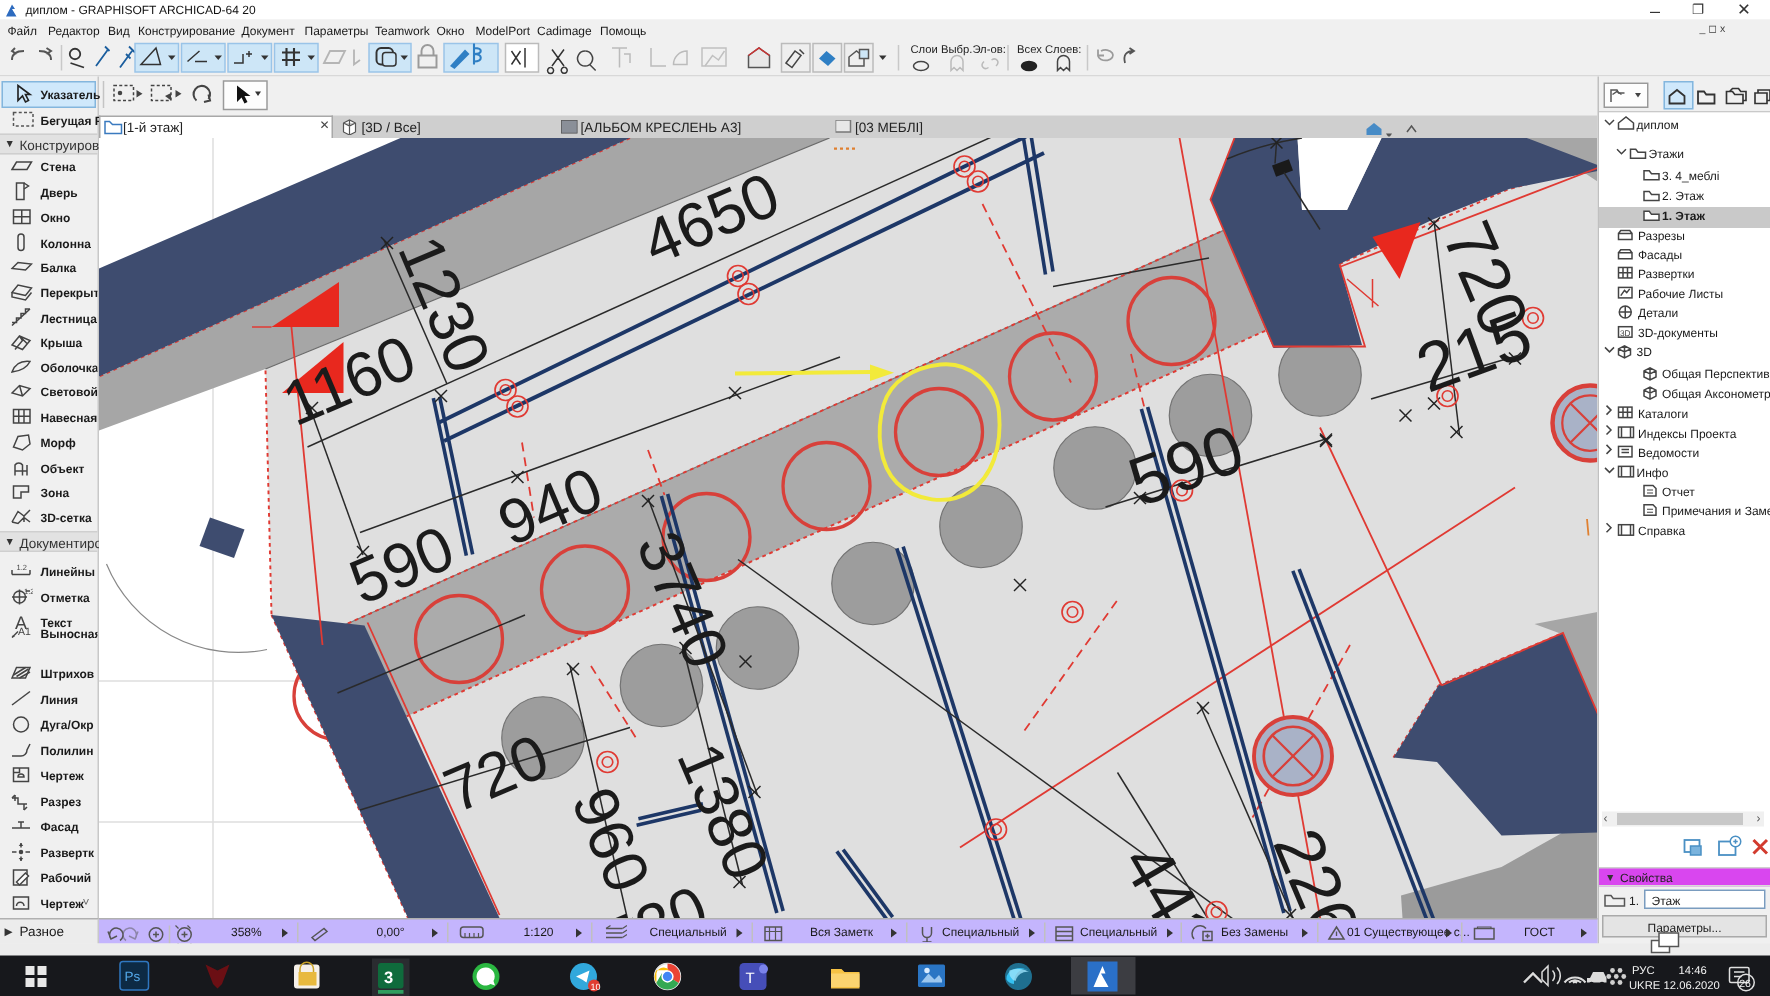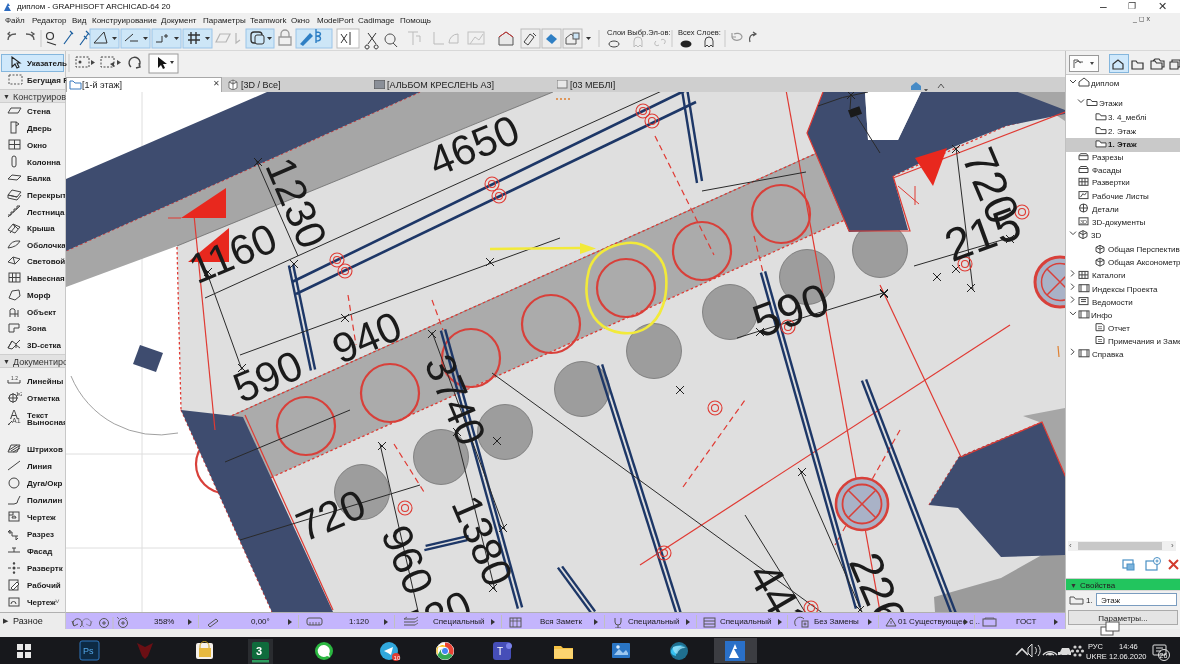--- a/index.html
+++ b/index.html
@@ -736,21 +736,21 @@
 <span class="abs" style="left:3px;top:490px;font-size:8px;color:#555">‹</span>
 <span class="abs" style="left:105px;top:490px;font-size:8px;color:#555">›</span>
 <svg class="abs" style="left:55px;top:505px" width="60" height="18">
 <rect x="2" y="4" width="10" height="8" fill="none" stroke="#4a90c4" stroke-width="1.2"></rect>
       <rect x="6" y="8" width="7" height="6" fill="#7ab3dd" stroke="#4a90c4"></rect>
 <rect x="25" y="5" width="11" height="9" fill="none" stroke="#4a90c4" stroke-width="1.2"></rect>
       <circle cx="36" cy="5" r="3.5" fill="#fff" stroke="#4a90c4"></circle>
       <path d="M34.5 5 h3 M36 3.5 v3" stroke="#4a90c4"></path>
 <path d="M48 4 l9 9 m0 -9 l-9 9" stroke="#d23b2e" stroke-width="2"></path>
 </svg>
-<div class="abs" style="left:0px;top:527px;width:114px;height:13px;background:#22c55e;border-top:1px solid #cfcfcf;border-bottom:1px solid #d8d8d8">
+<div class="abs" style="left:0px;top:527px;width:114px;height:13px;background:#d946ef;border-top:1px solid #cfcfcf;border-bottom:1px solid #d8d8d8">
 <span style="position:absolute;left:4px;top:3px;font-size:7px;color:#333">▼</span>
       <span style="position:absolute;left:14px;top:2px;font-size:8px">Свойства</span>
 </div>
 <svg class="abs" style="left:3px;top:543px" width="20" height="12">
       <path d="M1 10 V3 h4 l1.5 2 H14 v5 z" fill="none" stroke="#555"></path>
     </svg>
 <span class="abs" style="left:20px;top:545px;font-size:8px">1.</span>
 <div class="abs" style="left:30px;top:542px;width:81px;height:13px;background:#fff;border:1px solid #7a9cbf">
       <span style="position:absolute;left:4px;top:2px;font-size:8px">Этаж</span>
     </div>

